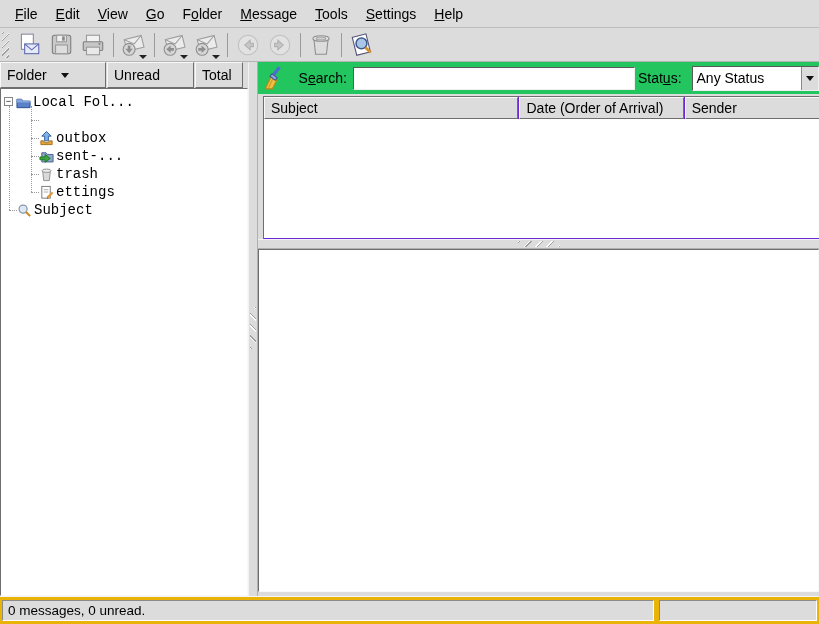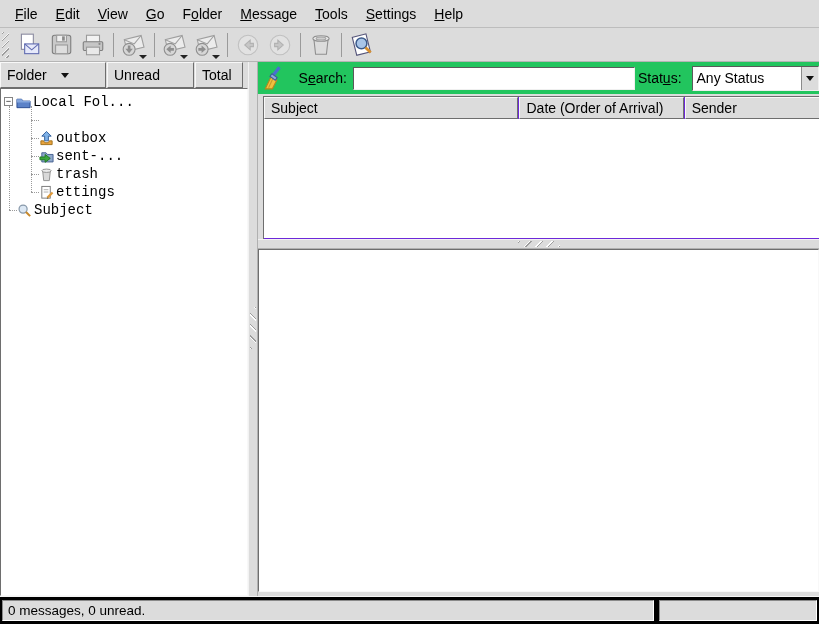--- a/index.html
+++ b/index.html
@@ -130,21 +130,21 @@
   }
 
   #preview-pane {
     position:absolute; left:258px; top:249px; width:561px; height:343px;
     background:#fff; border:1px solid; border-color:#6e6e6e #f8f8f8 #f8f8f8 #6e6e6e;
   }
 
   
   #statusbar {
     position:absolute; left:0; top:596px; width:819px; height:28px;
-    background:#000000; border-top:1px solid #f5f5f5;
+    background:#eab308; border-top:1px solid #f5f5f5;
     display:flex; align-items:center; padding:0 2px; gap:5px;
   }
   .sb-sect {
     height:21px; background:#dcdcdc;
     border:1px solid; border-color:#8a8a8a #ffffff #ffffff #8a8a8a;
     display:flex; align-items:center; padding-left:5px; font-size:13.5px;
   }
   #sb-left { width:652px; }
   #sb-right { flex:1; }
 </style>

